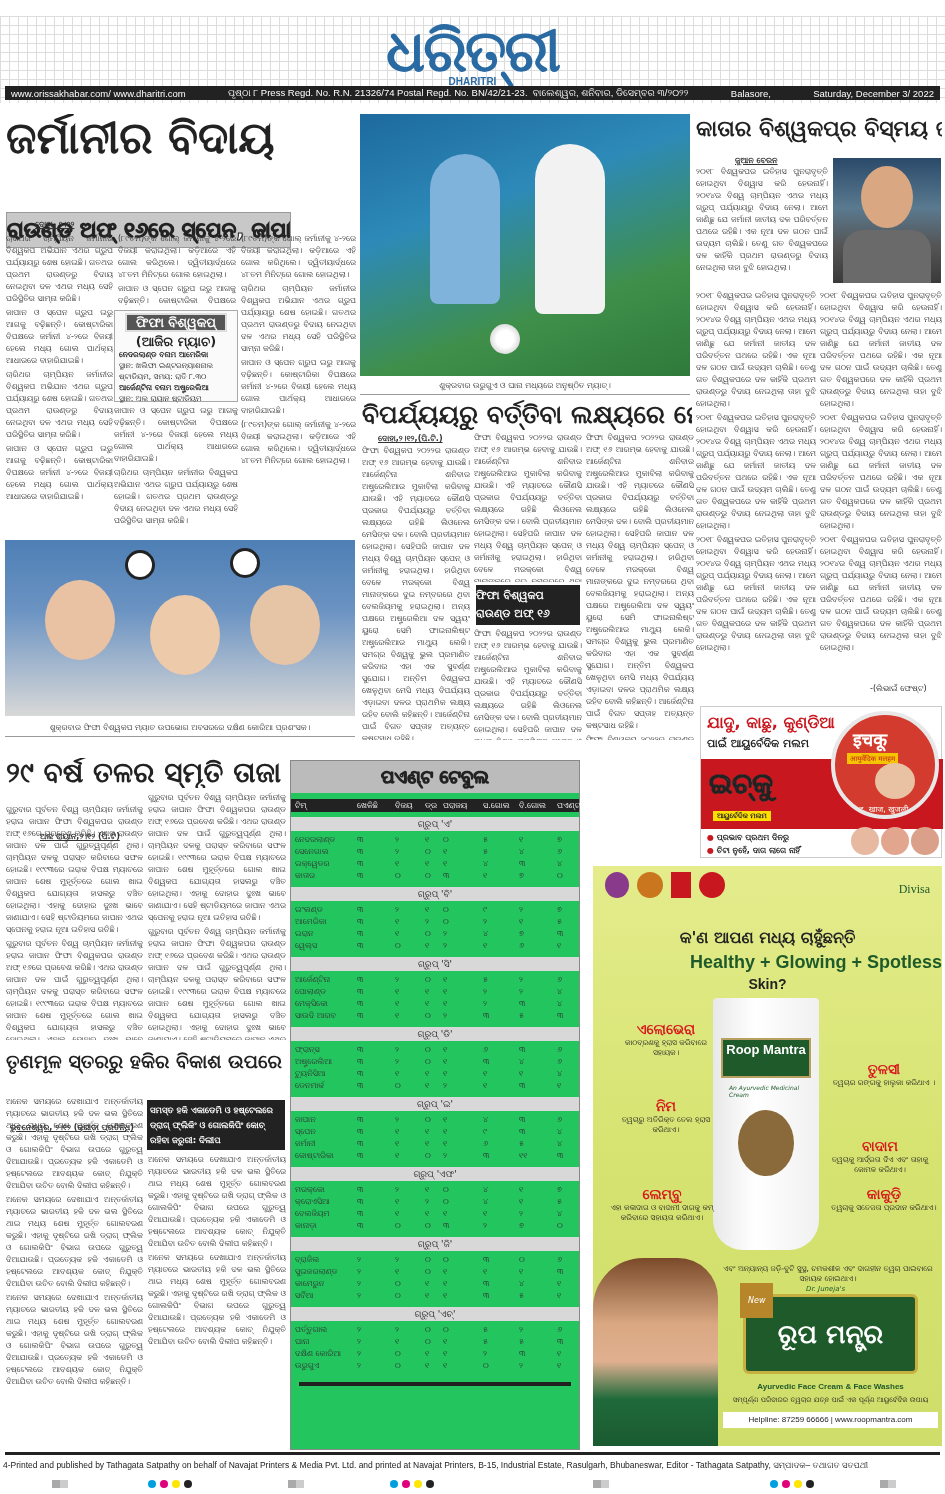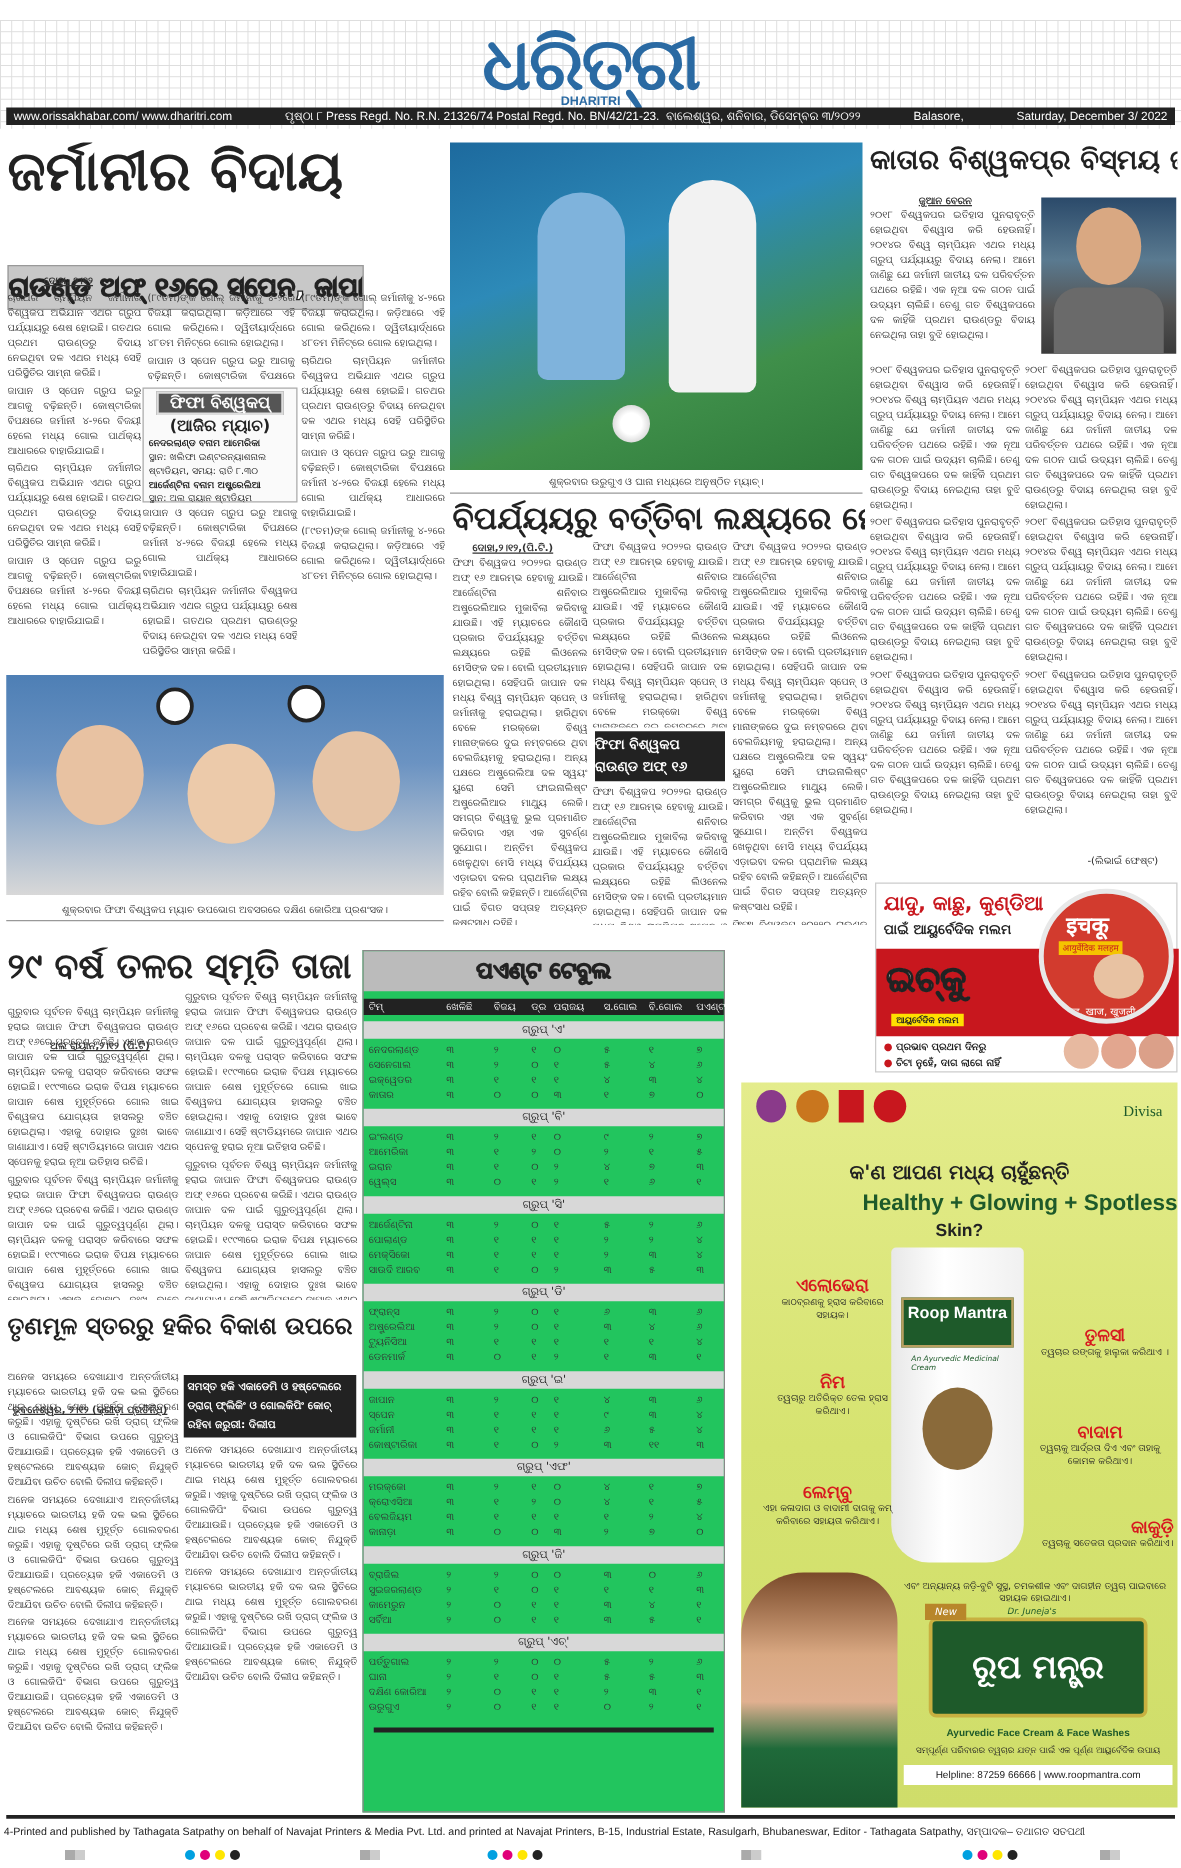--- a/index.html
+++ b/index.html
@@ -549,28 +549,28 @@
     <div style="font-size:7.5px;color:#222">ତ୍ୱଚାରୁ ଅତିରିକ୍ତ ତେଲ ହ୍ରାସ କରିଥାଏ।</div>
   </div>
   <div style="position:absolute;left:228px;top:272px;width:118px;text-align:center">
     <div style="font-size:14px;font-weight:bold;color:#d7191f">ବାଦାମ</div>
     <div style="font-size:7.5px;color:#222">ତ୍ୱଚାକୁ ଆର୍ଦ୍ରତା ଦିଏ ଏବଂ ତାହାକୁ କୋମଳ କରିଥାଏ।</div>
   </div>
   <div style="position:absolute;left:6px;top:320px;width:126px;text-align:center">
     <div style="font-size:14px;font-weight:bold;color:#d7191f">ଲେମ୍ବୁ</div>
     <div style="font-size:7.5px;color:#222">ଏହା କଳାଦାଗ ଓ ବାଦାମୀ ଦାଗକୁ କମ୍ କରିବାରେ ସହାୟତା କରିଥାଏ।</div>
   </div>
-  <div style="position:absolute;left:236px;top:348px;width:110px;text-align:right">
+  <div style="position:absolute;left:236px;top:320px;width:110px;text-align:center">
     <div style="font-size:14px;font-weight:bold;color:#d7191f">କାକୁଡ଼ି</div>
     <div style="font-size:7.5px;color:#222">ତ୍ୱଚାକୁ ସତେଜତା ପ୍ରଦାନ କରିଥାଏ।</div>
   </div>
   <div style="position:absolute;left:0;top:392px;width:125px;height:188px;background:linear-gradient(180deg,#7a4a2a 0%,#d9a882 35%,#e0b090 55%,#1f6a3a 75%,#1a5a30 100%);border-radius:50px 40px 0 0"></div>
   <div style="position:absolute;left:125px;top:398px;width:220px;text-align:center;font-size:7.5px;color:#222">ଏବଂ ଅନ୍ୟାନ୍ୟ ଜଡ଼ି-ବୁଟି ସୁସ୍ଥ, ଚମକଶୀଳ ଏବଂ ଦାଗହୀନ ତ୍ୱଚା ପାଇବାରେ ସହାୟକ ହୋଇଥାଏ।</div>
   <div style="position:absolute;left:150px;top:428px;width:175px;height:80px;background:#1e5a2a;border:3px solid #c8b040;border-radius:6px">
-    <div style="position:absolute;left:-6px;top:-14px;background:#b8862a;color:#fff;font-size:8px;font-style:italic;padding:2px 8px">New</div>
+    <div style="position:absolute;left:-6px;top:-14px;background:#b8862a;color:#fff;font-size:8px;font-style:italic;padding:13px 8px">New</div>
     <div style="position:absolute;left:60px;top:-12px;font-size:7px;color:#1e5a2a;font-style:italic">Dr. Juneja's</div>
     <div style="position:absolute;left:0;top:22px;width:169px;text-align:center;font-size:26px;font-weight:bold;color:#fff">ରୂପ ମନ୍ତ୍ର</div>
   </div>
   <div style="position:absolute;left:130px;top:516px;width:215px;text-align:center;font-size:8px;font-weight:bold;color:#1e5a2a;font-family:'Liberation Sans',sans-serif">Ayurvedic Face Cream &amp; Face Washes</div>
   <div style="position:absolute;left:130px;top:530px;width:215px;text-align:center;font-size:7px;color:#222">ସମ୍ପୂର୍ଣ୍ଣ ପରିବାରର ତ୍ୱଚାର ଯତ୍ନ ପାଇଁ ଏକ ପୂର୍ଣ୍ଣ ଆୟୁର୍ବେଦିକ ଉପାୟ</div>
   <div style="position:absolute;left:130px;top:546px;width:215px;height:16px;background:#fff;text-align:center;font-size:8px;line-height:16px;color:#222;font-family:'Liberation Sans',sans-serif">Helpline: 87259 66666 | www.roopmantra.com</div>
 </div>
 
 <div class="abs" style="left:5px;top:1452px;width:935px;height:3px;background:#222"></div>
 <div class="abs" style="left:3px;top:1460px;width:940px;font-size:8.5px;font-family:'Liberation Sans',sans-serif;white-space:nowrap;overflow:hidden">4-Printed and published by Tathagata Satpathy on behalf of Navajat Printers &amp; Media Pvt. Ltd. and printed at Navajat Printers, B-15, Industrial Estate, Rasulgarh, Bhubaneswar, Editor - Tathagata Satpathy, ସମ୍ପାଦକ– ତଥାଗତ ସତପଥୀ</div>

